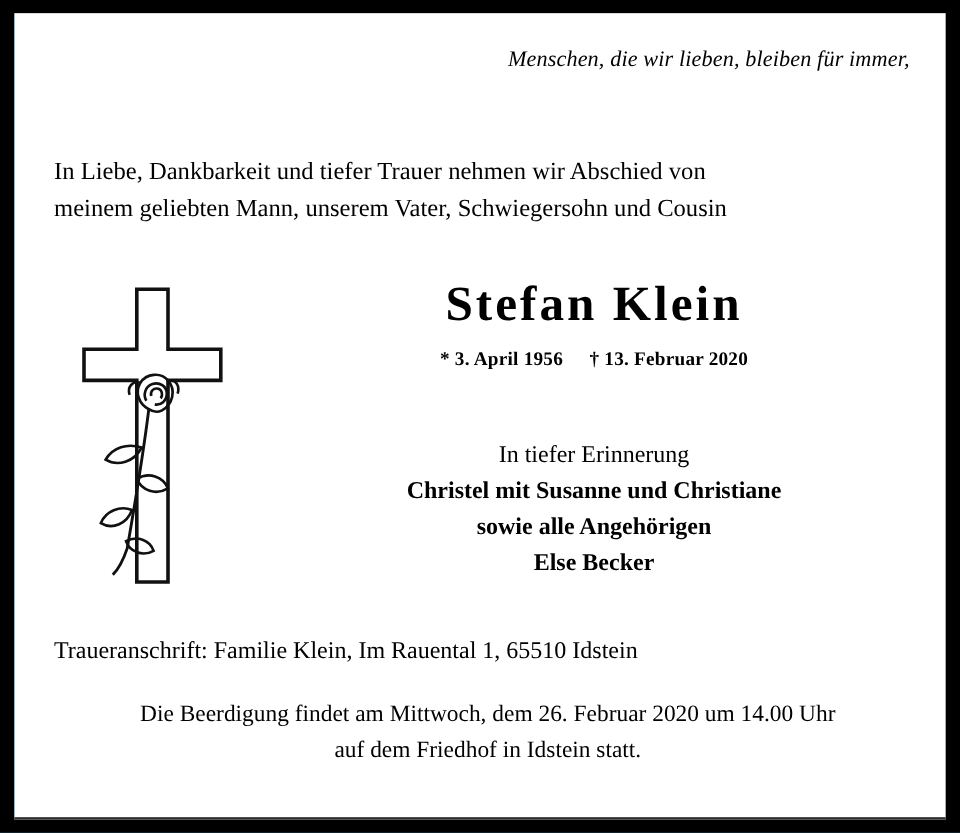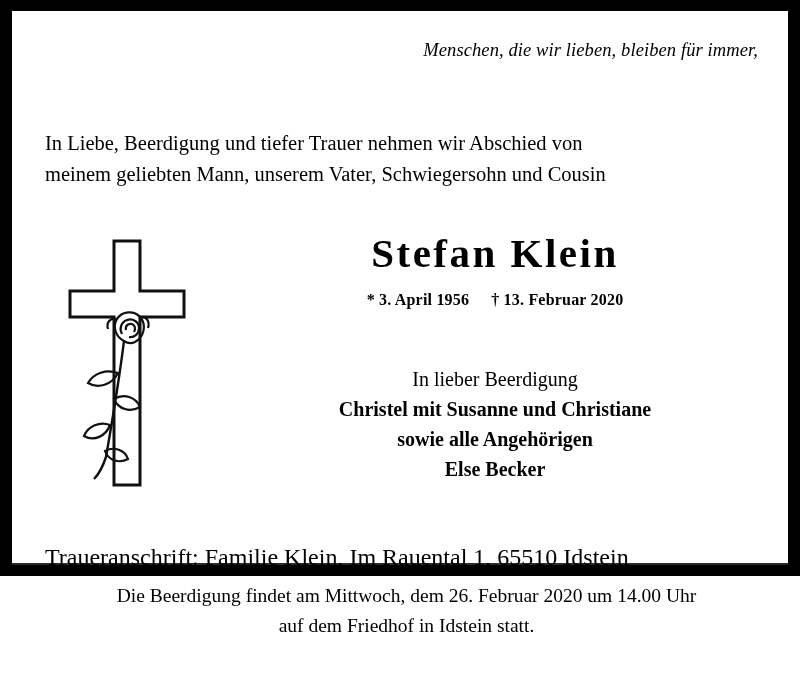--- a/index.html
+++ b/index.html
@@ -12,21 +12,21 @@
     height: 694px;
     font-family: "Liberation Serif", serif;
     color: #000000;
     overflow: hidden;
   }
 
   .notice-card {
     position: relative;
     box-sizing: border-box;
     width: 800px;
-    height: 576px;
+    height: 694px;
     background: #0369a1;
     border-top: 11px solid #000000;
     border-bottom: 11px solid #000000;
     border-left: 12px solid #000000;
     border-right: 12px solid #000000;
     padding: 0;
   }
 
   .inner {
     position: relative;
@@ -93,23 +93,22 @@
     line-height: 1.5;
   }
   .memory-block .intro-line { font-weight: normal; }
   .memory-block .bold-line { font-weight: bold; }
 
   .address {
     position: absolute;
     top: 520px;
     left: 33px;
     right: 20px;
-    font-size: 24px;
+    font-size: 20px;
     text-align: left;
-    margin-top: 13px;
   }
 
   .funeral {
     position: absolute;
     top: 570px;
     left: 33px;
     right: 20px;
     font-size: 19.5px;
     line-height: 1.55;
     text-align: center;
@@ -128,21 +127,21 @@
 <body>
 
 <div class="notice-card">
   <div class="inner">
 
     <div class="motto">
       <div>Menschen, die wir lieben, bleiben für immer,</div>
     </div>
 
     <div class="intro">
-      <div>In Liebe, Beerdigung und tiefer Trauer nehmen wir Abschied von</div>
+      <div>In Liebe, Dankbarkeit und tiefer Trauer nehmen wir Abschied von</div>
       <div>meinem geliebten Mann, unserem Vater, Schwiegersohn und Cousin</div>
     </div>
 
     <div class="cross-art">
       <svg width="140" height="265" viewBox="0 0 140 265" xmlns="http://www.w3.org/2000/svg">
 
         <g fill="none" stroke="#111111" stroke-width="3">
           <path d="M52 8 L78 8 L78 58 L122 58 L122 84 L78 84 L78 252 L52 252 L52 84 L8 84 L8 58 L52 58 Z"></path>
         </g>
 
@@ -167,21 +166,21 @@
       </svg>
     </div>
 
     <div class="deceased-name">Stefan Klein</div>
 
     <div class="dates">
       <span>* 3. April 1956</span><span class="sep"></span><span>† 13. Februar 2020</span>
     </div>
 
     <div class="memory-block">
-      <div class="intro-line">In lieber Beerdigung</div>
+      <div class="intro-line">In tiefer Erinnerung</div>
       <div class="bold-line">Christel mit Susanne und Christiane</div>
       <div class="bold-line">sowie alle Angehörigen</div>
       <div class="bold-line">Else Becker</div>
     </div>
 
     <div class="address">Traueranschrift: Familie Klein, Im Rauental 1, 65510 Idstein</div>
 
     <div class="funeral">
       <div>Die Beerdigung findet am Mittwoch, dem 26. Februar 2020 um 14.00 Uhr</div>
       <div>auf dem Friedhof in Idstein statt.</div>

